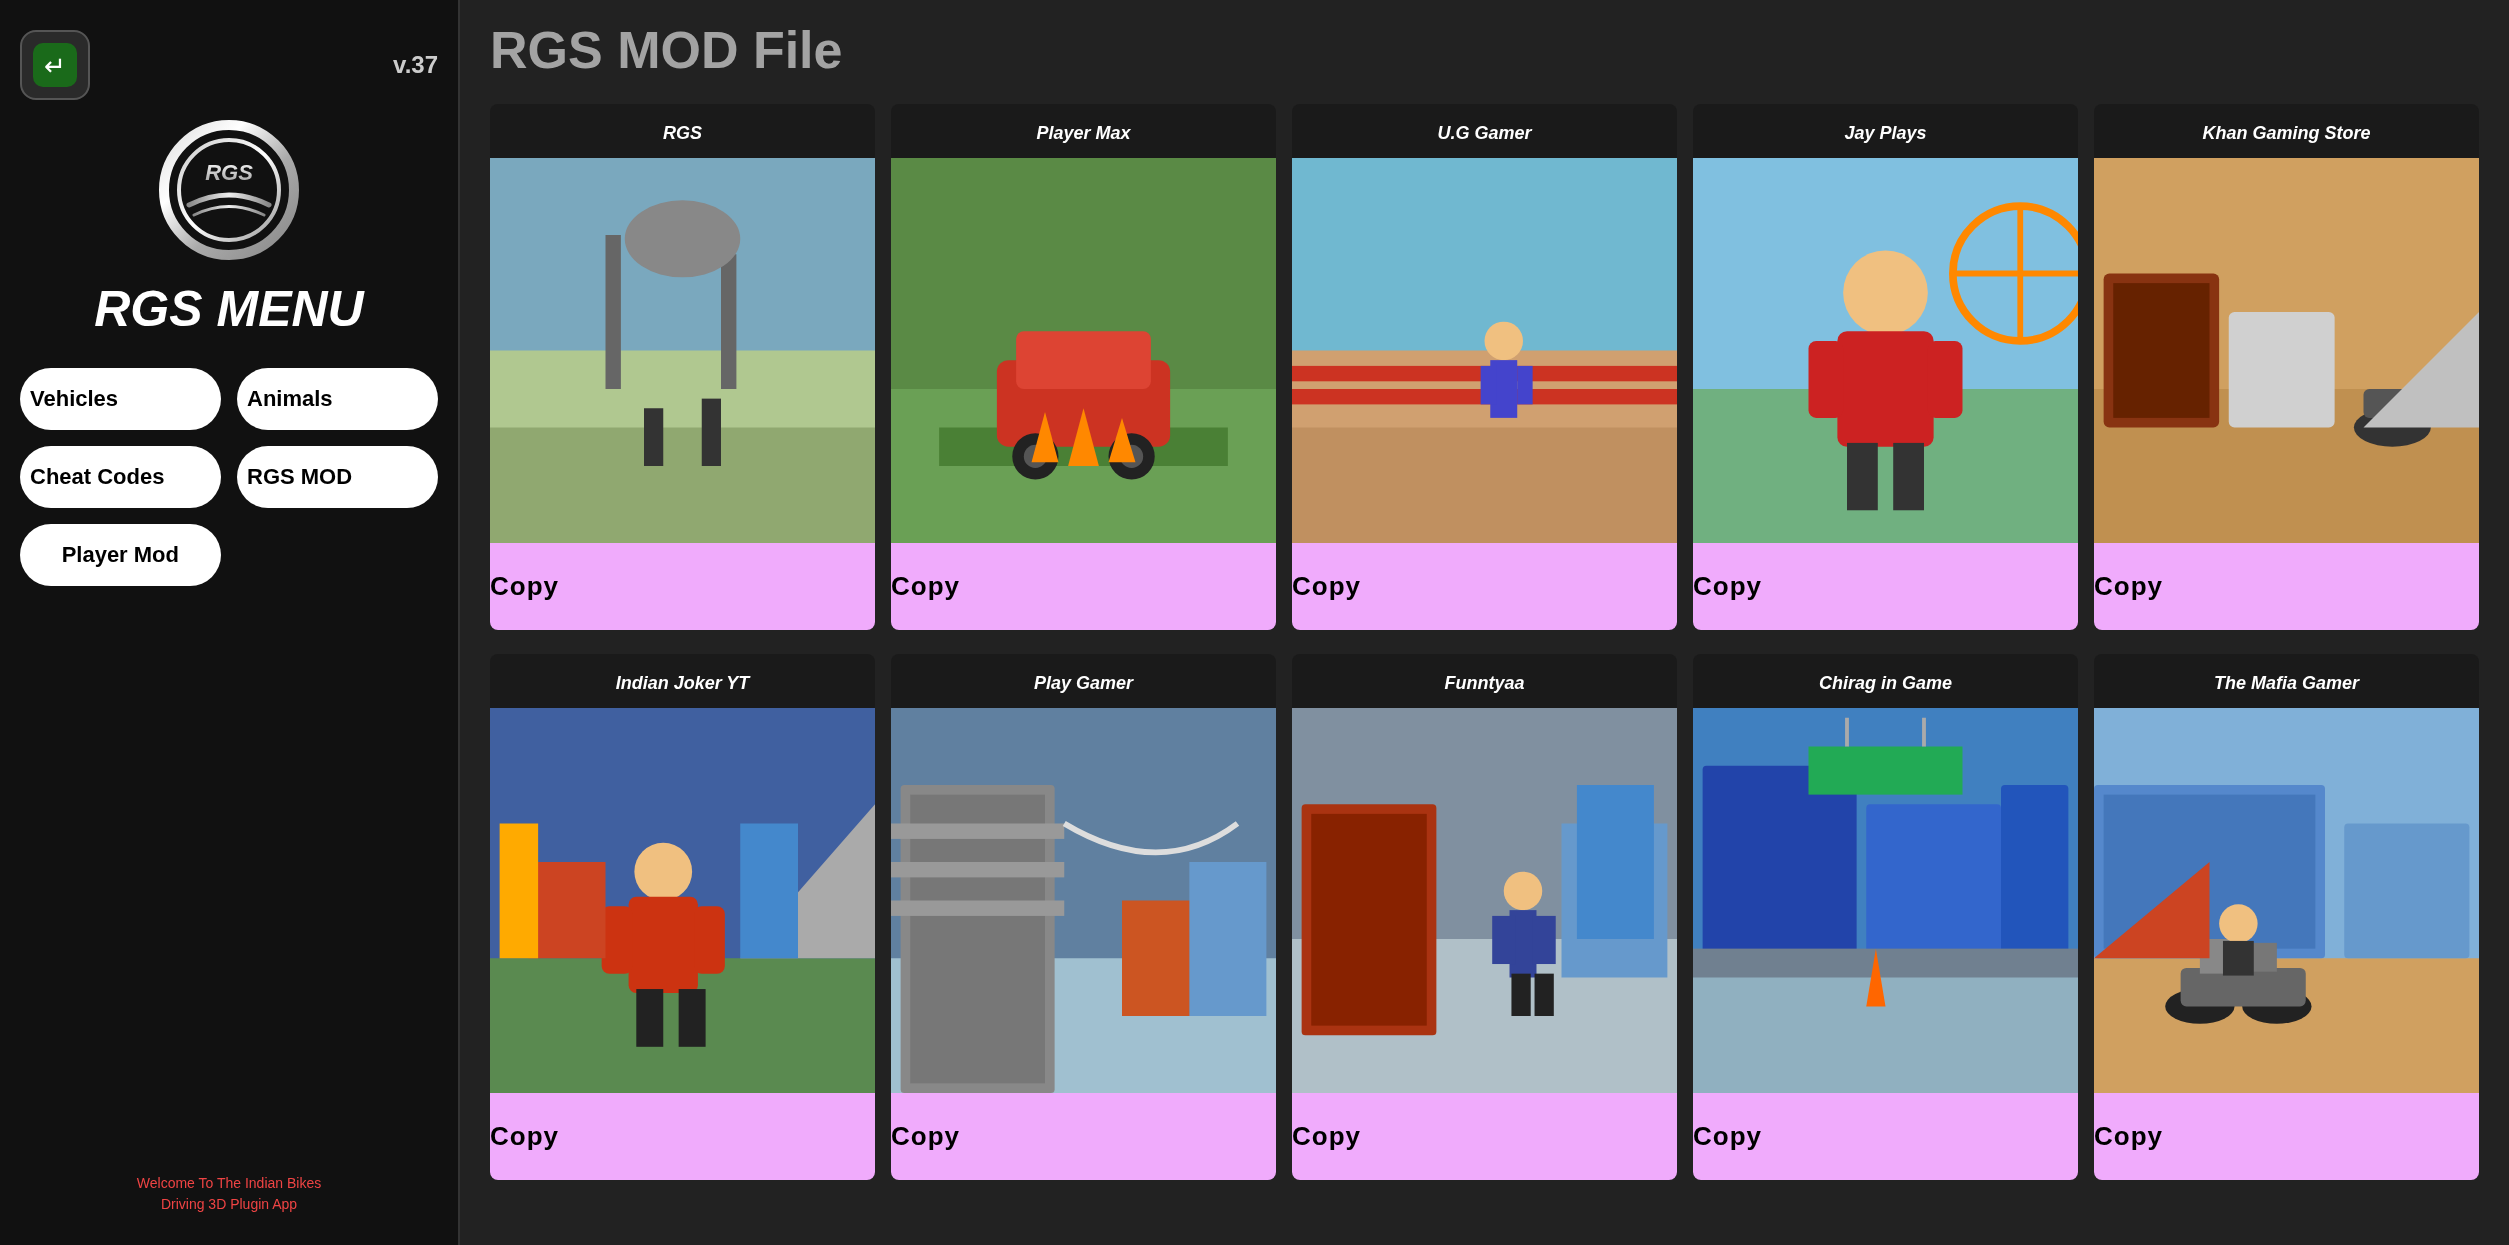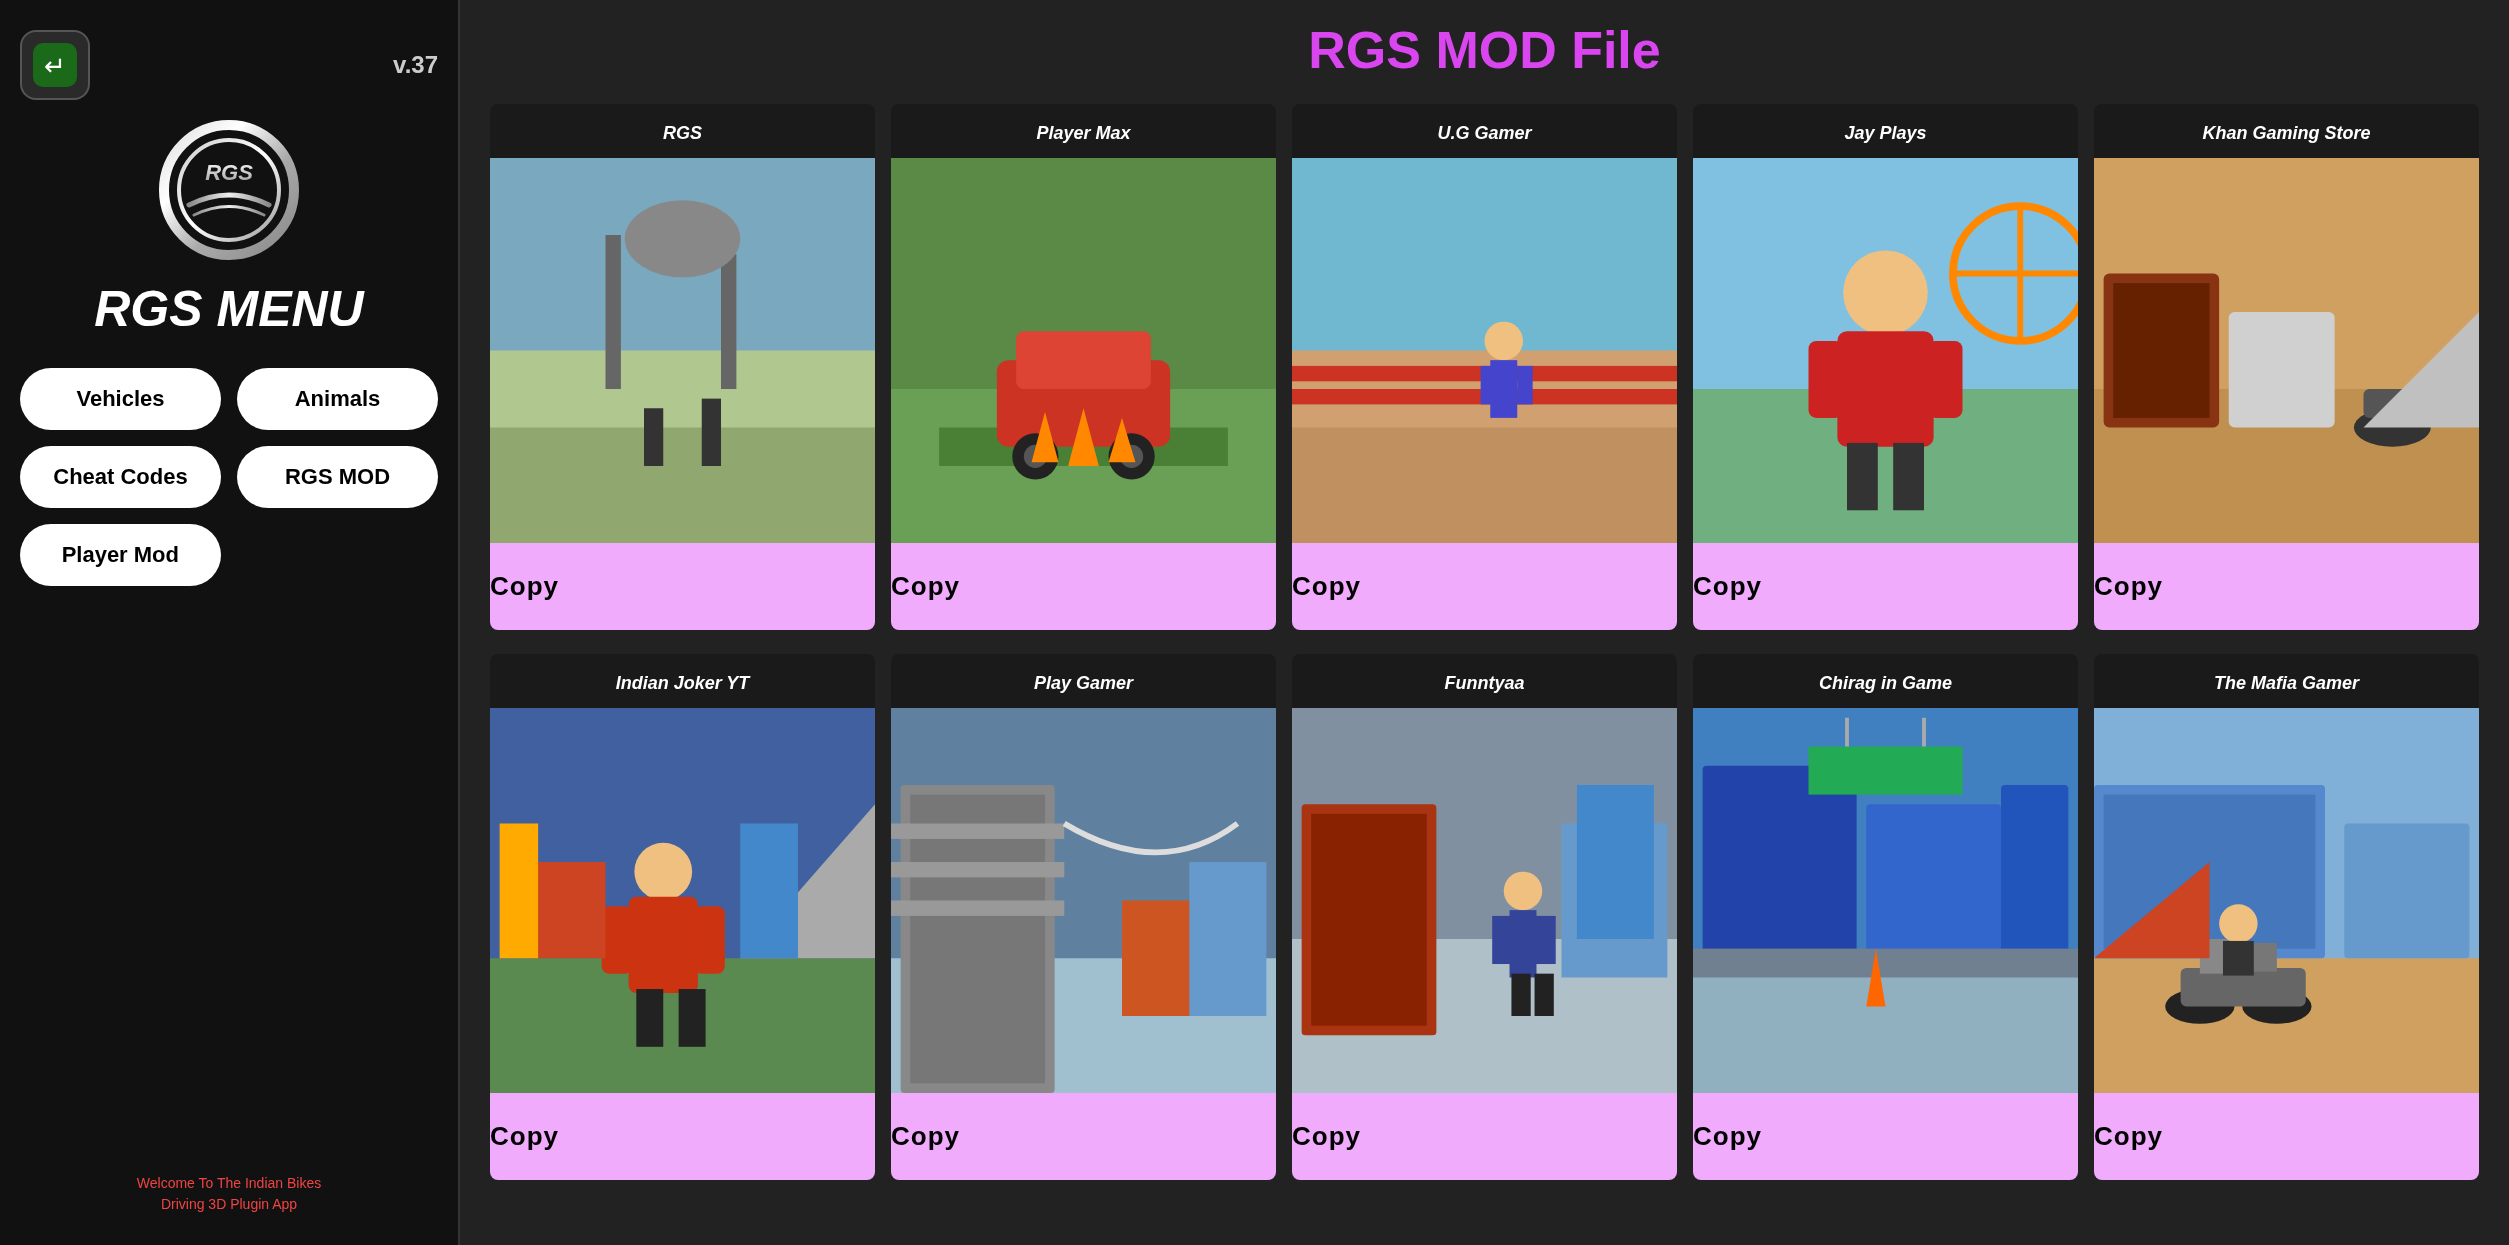--- a/index.html
+++ b/index.html
@@ -82,21 +82,21 @@
 
     .menu-btn {
       background: white;
       color: black;
       border: none;
       border-radius: 50px;
       padding: 18px 10px;
       font-size: 22px;
       font-weight: bold;
       cursor: pointer;
-      text-align: center;
+      text-align: left;
     }
 
     .menu-btn-single {
       background: white;
       color: black;
       border: none;
       border-radius: 50px;
       padding: 18px 10px;
       font-size: 22px;
       font-weight: bold;
@@ -122,24 +122,24 @@
 
     
     #main {
       flex: 1;
       background: #222;
       padding: 20px 30px;
       overflow-y: auto;
     }
 
     .main-title {
-      text-align: center;
+      text-align: left;
       font-size: 52px;
       font-weight: 900;
-      color: #d946ef;
+      color: #a3a3a3;
       margin-bottom: 24px;
     }
 
     .cards-grid {
       display: grid;
       grid-template-columns: repeat(5, 1fr);
       gap: 16px;
       margin-bottom: 24px;
     }
 

